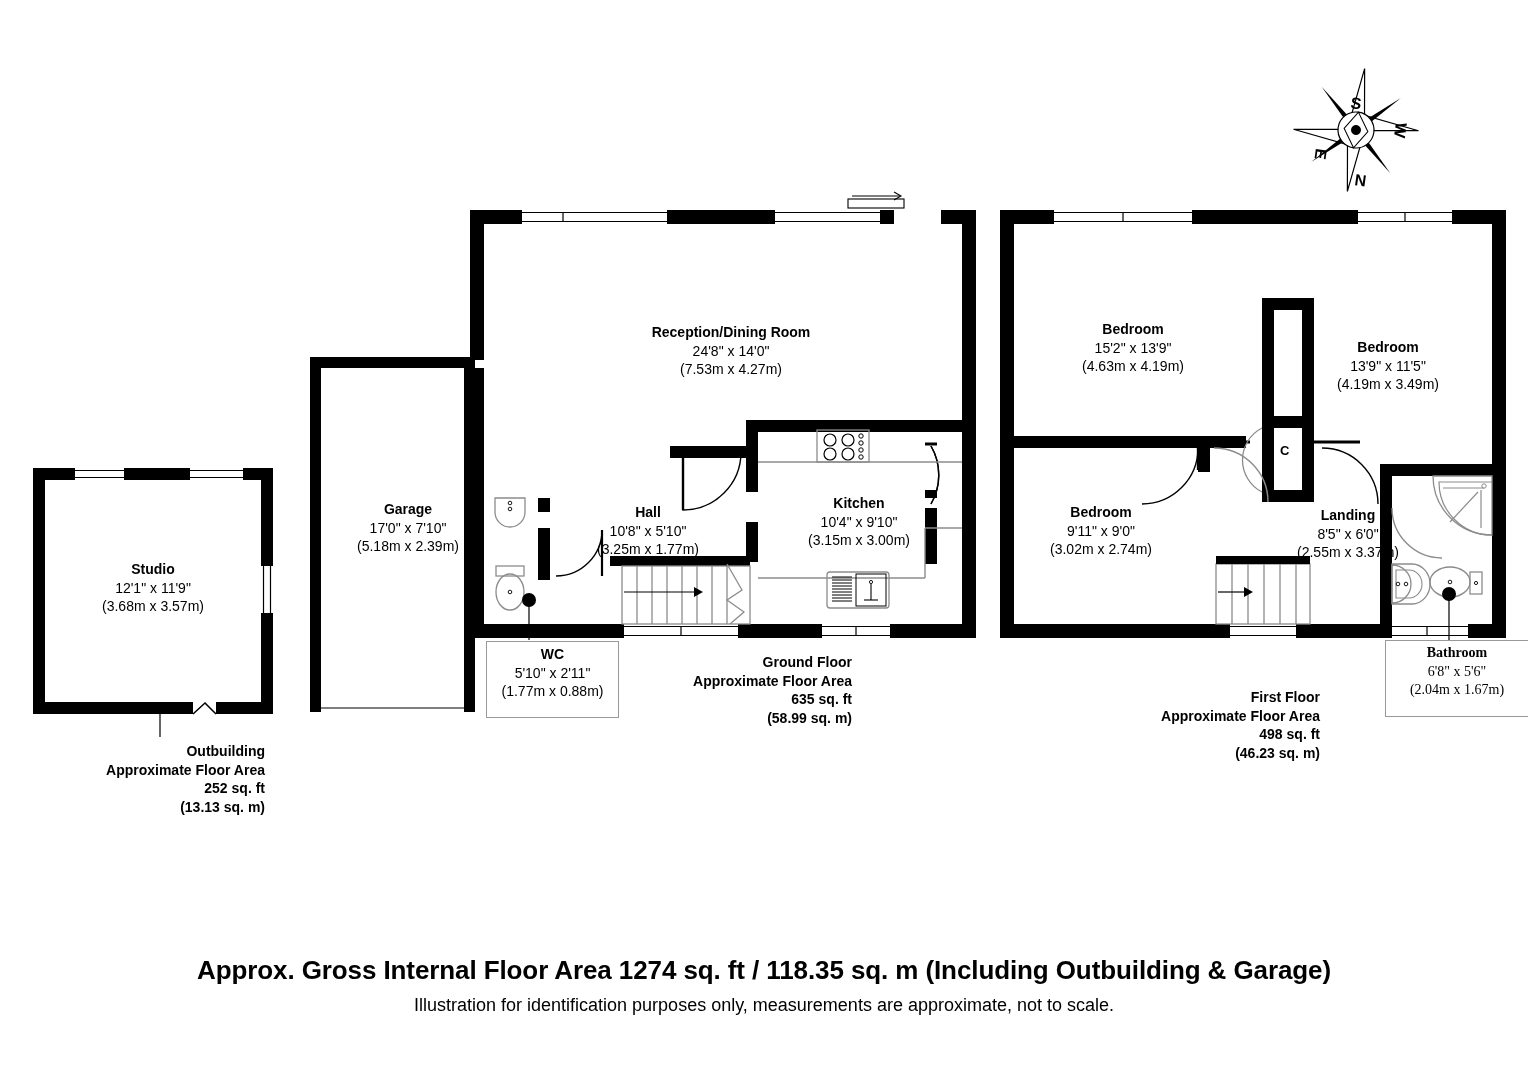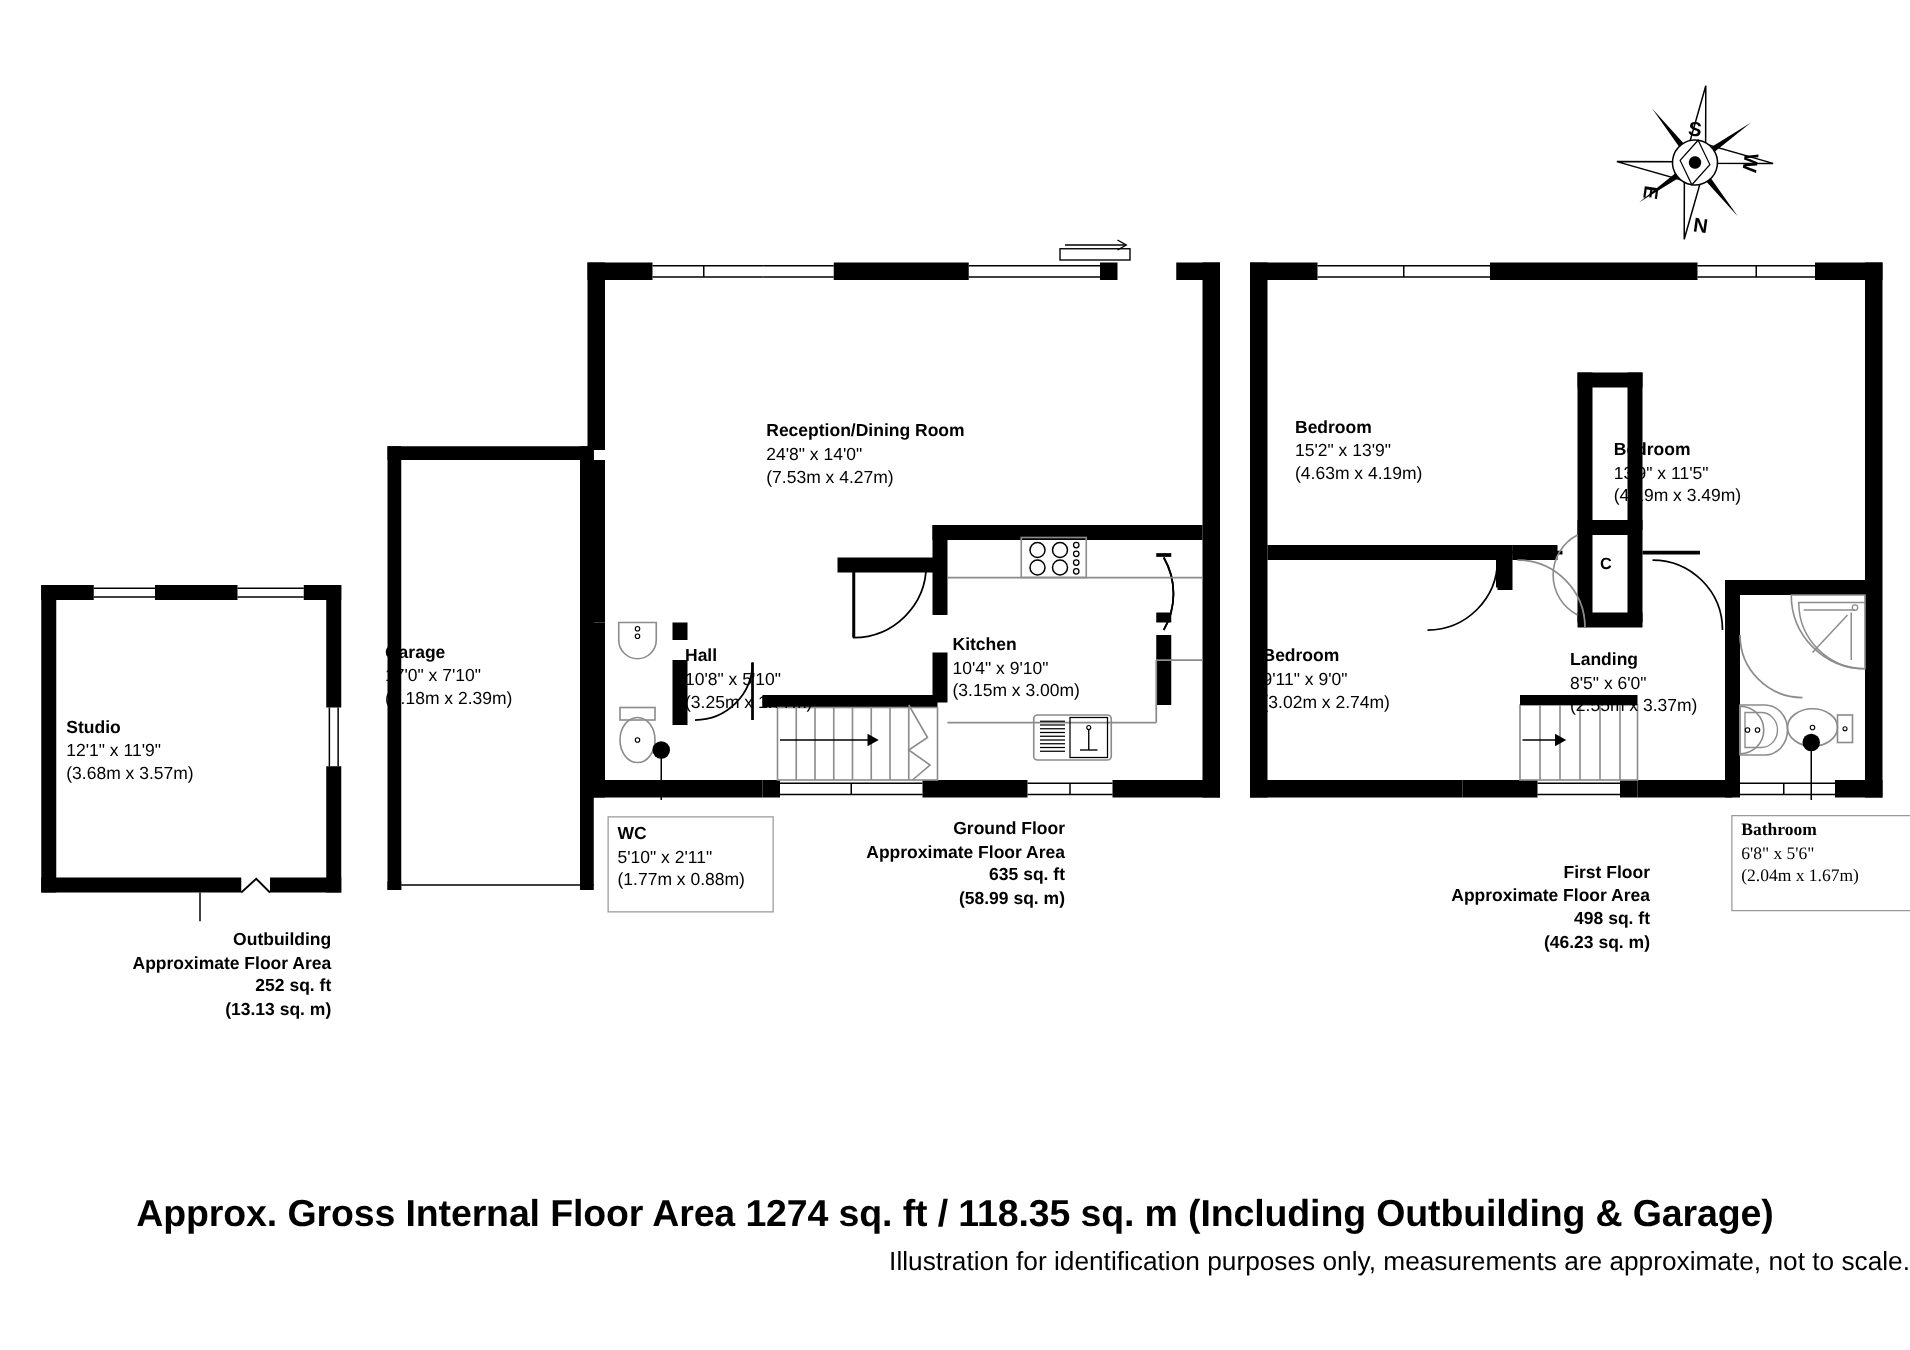--- a/index.html
+++ b/index.html
@@ -22,24 +22,24 @@
     height: 1080px;
   }
   svg.plan {
     position: absolute;
     left: 0; top: 0;
     width: 1528px;
     height: 1080px;
   }
   .lbl {
     position: absolute;
+    text-align: center;
     color: #000;
     line-height: 1.33;
     white-space: nowrap;
-    margin-top: 12px;
   }
   .lbl .name {
     font-weight: bold;
     font-size: 14px;
     display: block;
   }
   .lbl .dim {
     font-size: 14px;
     display: block;
   }
@@ -65,32 +65,31 @@
     color: #000;
   }
   #footer {
     position: absolute;
     left: 0;
     top: 955px;
     width: 1528px;
     text-align: center;
   }
   #footer .main {
-    font-size: 30px;
+    font-size: 26px;
     font-weight: bold;
     color: #000;
     letter-spacing: -0.1px;
     display: block;
   }
   #footer .sub {
-    font-size: 21px;
+    font-size: 18px;
     color: #000;
     display: block;
     margin-top: 9px;
-    text-align: right;
   }
   .compass-wrap {
     position: absolute;
     left: 1286px;
     top: 60px;
     width: 140px;
     height: 140px;
   }
 </style>
 </head>

